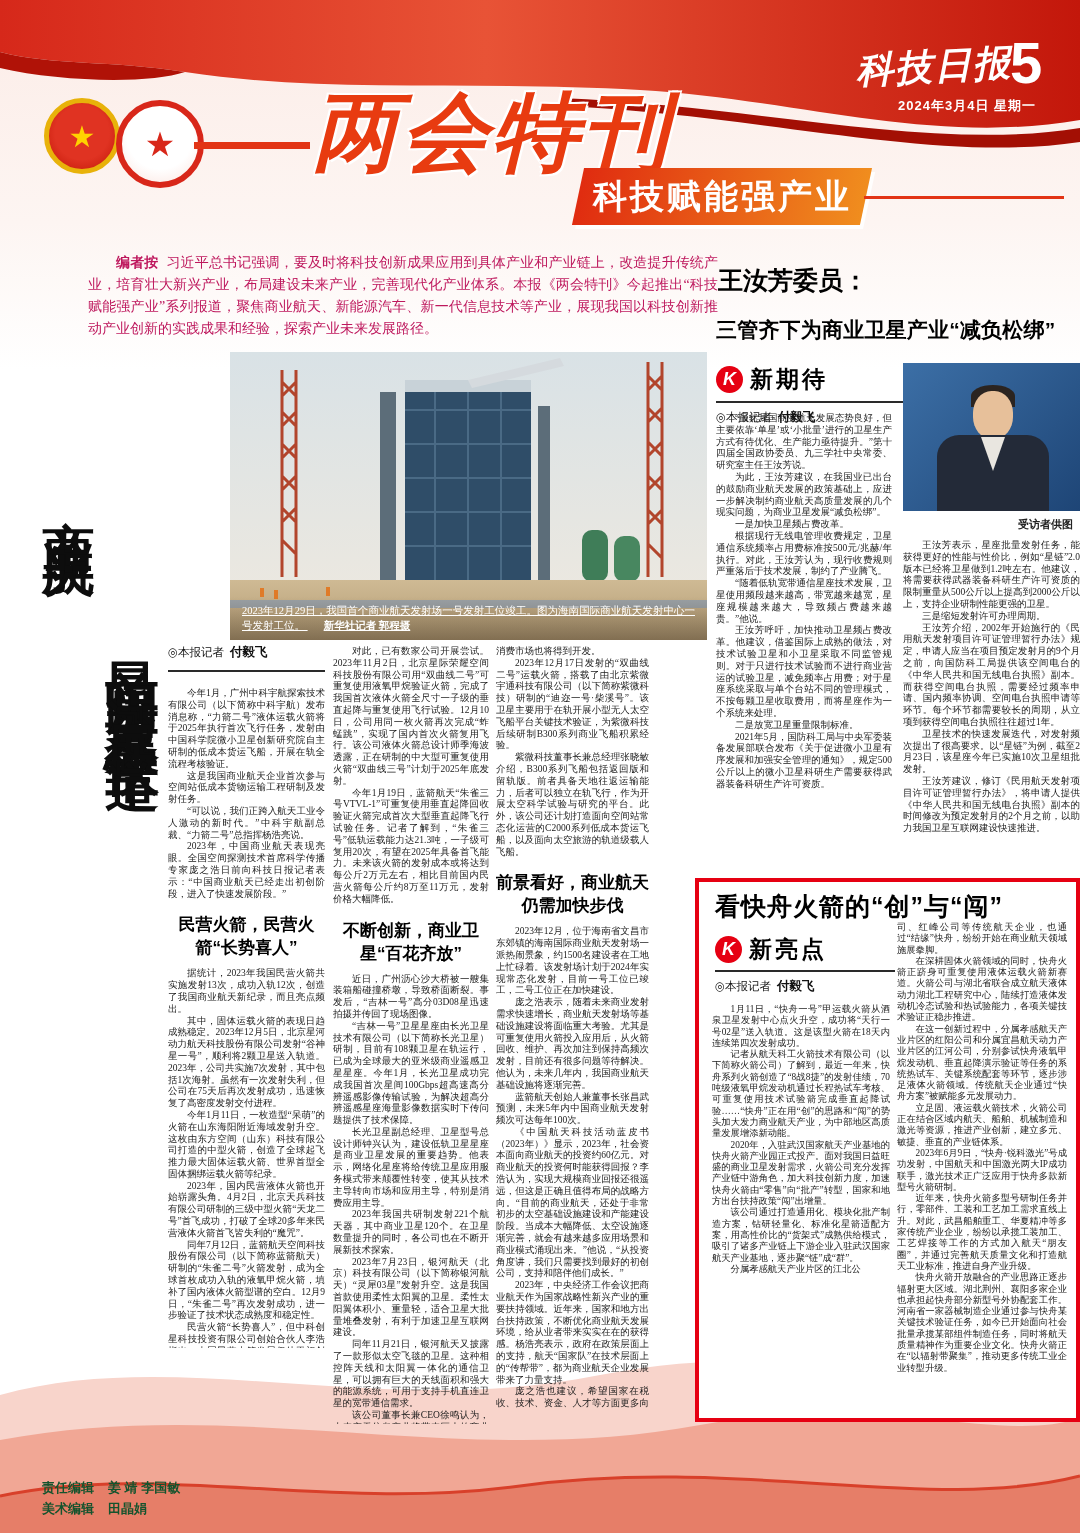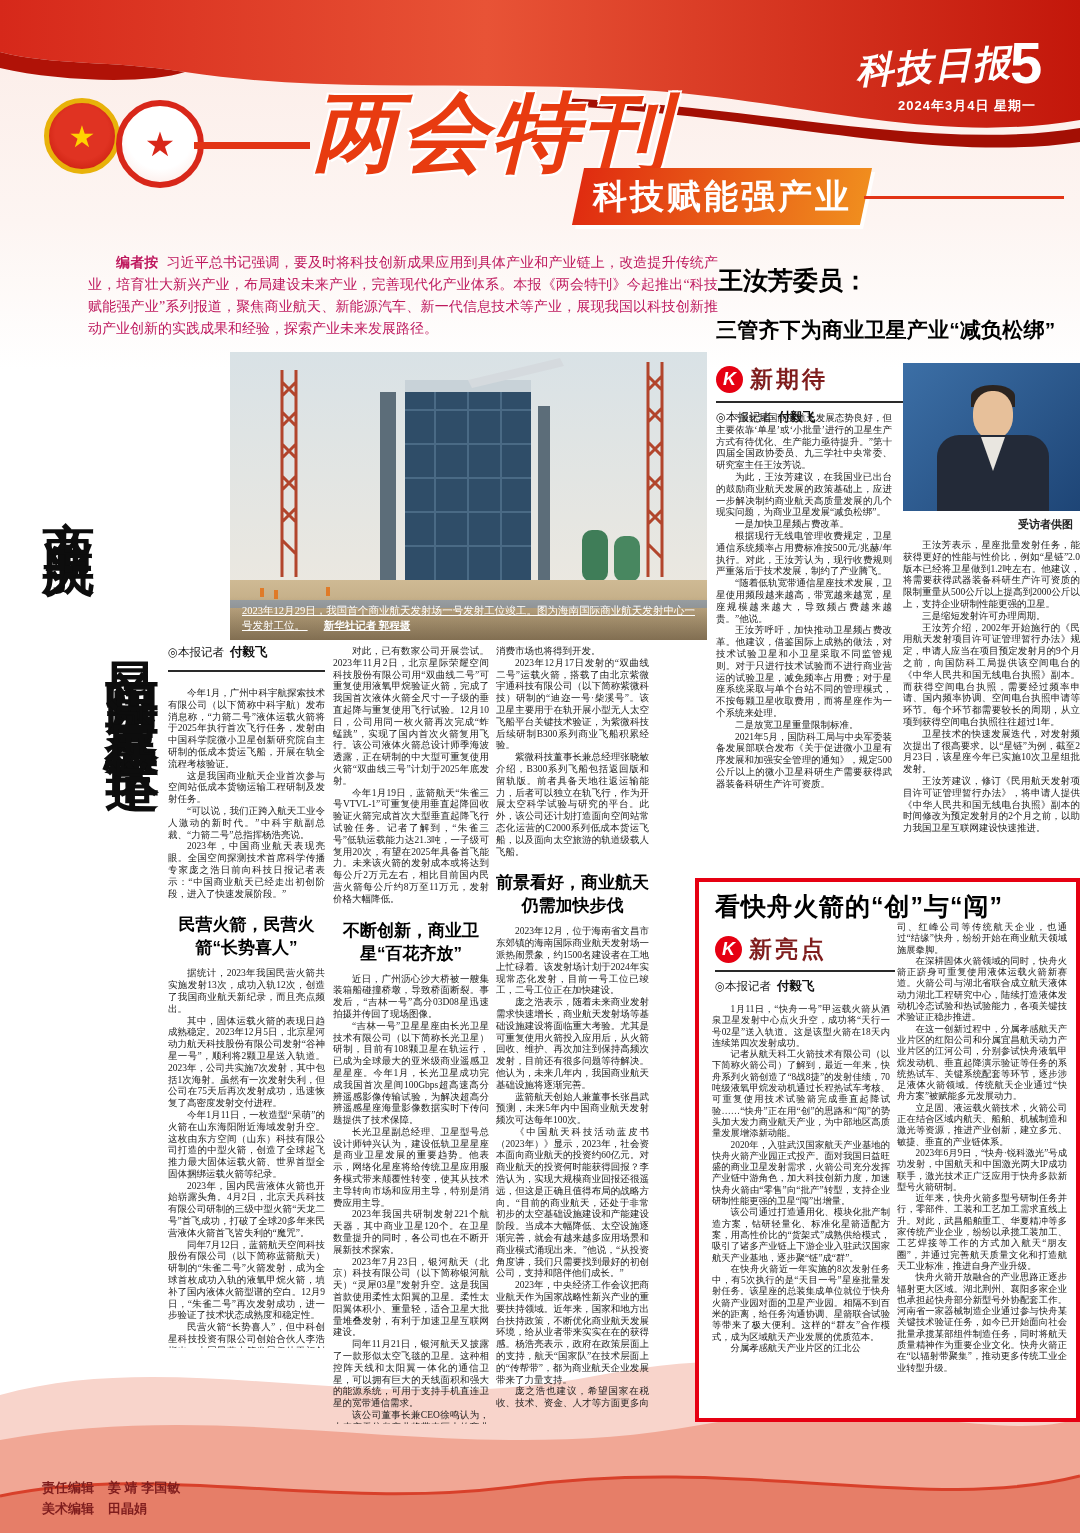--- a/index.html
+++ b/index.html
@@ -54,21 +54,21 @@
   .byline b{font-size:12.5px;margin-left:6px;}
   .main-byline{left:168px;top:644px;}
   .main-byline-rule{left:168px;top:670px;width:157px;height:2px;background:#2a2a2a;}
   
   .r-head1{left:718px;top:264px;font-size:25px;font-weight:900;font-family:"Liberation Sans","DejaVu Sans",sans-serif;color:#000;}
   .r-head2{left:716px;top:316px;width:366px;font-size:21px;letter-spacing:.2px;font-weight:900;
            font-family:"Liberation Sans","DejaVu Sans",sans-serif;color:#000;}
   .badge{display:flex;align-items:center;gap:7px;}
   .badge .k{width:27px;height:27px;border-radius:50%;background:#e60012;color:#fff;font-weight:900;font-style:italic;
             font-size:18px;display:flex;align-items:center;justify-content:center;font-family:"Liberation Sans",sans-serif;}
-  .badge .lbl{color:#7f1d1d;font-size:23px;font-weight:900;letter-spacing:3px;font-family:"Liberation Sans","DejaVu Sans",sans-serif;}
+  .badge .lbl{color:#000000;font-size:23px;font-weight:900;letter-spacing:3px;font-family:"Liberation Sans","DejaVu Sans",sans-serif;}
   .r-badge{left:716px;top:364px;}
   .r-rule{left:716px;top:401px;width:188px;height:1.5px;background:#2a2a2a;}
   .r-byline{left:716px;top:409px;}
   .r-col1{left:716px;top:413px;width:176px;height:438px;}
   .r-col2{left:903px;top:540px;width:177px;height:336px;}
   .portrait{left:903px;top:363px;width:177px;height:148px;background:linear-gradient(135deg,#3c6fa6,#1e4576);overflow:hidden;}
   .portrait .head{position:absolute;left:70px;top:28px;width:40px;height:48px;border-radius:46%;background:#e7c09a;}
   .portrait .hair{position:absolute;left:68px;top:22px;width:44px;height:22px;border-radius:50% 50% 0 0;background:#2b2420;}
   .portrait .body{position:absolute;left:34px;top:72px;width:112px;height:80px;border-radius:22px 22px 0 0;background:#232a38;}
   .portrait .shirt{position:absolute;left:78px;top:74px;width:24px;height:34px;background:#e9e6e0;clip-path:polygon(0 0,100% 0,50% 100%);}
@@ -79,21 +79,21 @@
   .box-head{position:absolute;left:16px;top:8px;font-size:25px;font-weight:900;letter-spacing:1px;
             font-family:"Liberation Sans","DejaVu Sans",sans-serif;color:#000;}
   .box-badge{position:absolute;left:16px;top:52px;}
   .box-rule{position:absolute;left:16px;top:88px;width:180px;height:1.5px;background:#2a2a2a;}
   .box-byline{position:absolute;left:16px;top:96px;}
   .box-col1{position:absolute;left:13px;top:122px;width:178px;height:404px;font-size:9.3px;line-height:11.3px;}
   .box-col2{position:absolute;left:198px;top:40px;width:170px;height:486px;font-size:9.3px;line-height:11.3px;}
   
   .waves{left:0;top:1300px;z-index:0;}
   .footer{left:42px;top:1477px;z-index:4;font-family:"Liberation Sans","DejaVu Sans",sans-serif;
-          font-size:13px;font-weight:700;color:#7f1d1d;line-height:21px;}
+          font-size:13px;font-weight:700;color:#14532d;line-height:21px;}
   .footer .names{margin-left:14px;}
   .z1{z-index:1;}
 </style>
 </head>
 <body>
 
 <div class="page">
 
   <div class="abs top-tint"></div>
 
@@ -268,23 +268,22 @@
       <span class="k">K</span>
       <span class="lbl">新亮点</span>
     </div>
     <div class="box-rule"></div>
     <div class="byline box-byline">
       <span>◎本报记者</span><b>付毅飞</b>
     </div>
     <div class="bodycol box-col1">
         <p>1月11日，“快舟一号”甲运载火箭从酒泉卫星发射中心点火升空，成功将“天行一号02星”送入轨道。这是该型火箭在18天内连续第四次发射成功。</p>
         <p>记者从航天科工火箭技术有限公司（以下简称火箭公司）了解到，最近一年来，快舟系列火箭创造了“8战8捷”的发射佳绩，70吨级液氧甲烷发动机通过长程热试车考核、可重复使用技术试验箭完成垂直起降试验……“快舟”正在用“创”的思路和“闯”的势头加大发力商业航天产业，为中部地区高质量发展增添新动能。</p>
-        <p>2020年，入驻武汉国家航天产业基地的快舟火箭产业园正式投产。面对我国日益旺盛的商业卫星发射需求，火箭公司充分发挥产业链中游角色，加大科技创新力度，加速快舟火箭由“零售”向“批产”转型，支持企业研制性能更强的卫星“闯”出增量。</p>
+        <p>2020年，入驻武汉国家航天产业基地的快舟火箭产业园正式投产。面对我国日益旺盛的商业卫星发射需求，火箭公司充分发挥产业链中游角色，加大科技创新力度，加速快舟火箭由“零售”向“批产”转型，国家和地方出台扶持政策“闯”出增量。</p>
         <p>该公司通过打造通用化、模块化批产制造方案，钻研轻量化、标准化星箭适配方案，用高性价比的“货架式”成熟供给模式，吸引了诸多产业链上下游企业入驻武汉国家航天产业基地，逐步聚“链”成“群”。</p>
-        <p>在快舟火箭近一年实施的8次发射任务中，有5次执行的是“天目一号”星座批量发射任务。该星座的总装集成单位就位于快舟火箭产业园对面的卫星产业园。相隔不到百米的距离，给任务沟通协调、星箭联合试验等带来了极大便利。这样的“群友”合作模式，成为区域航天产业发展的优质范本。</p>
         <p>分属孝感航天产业片区的江北公</p>
       </div>
     <div class="bodycol box-col2">
         <p class="flush">司、红峰公司等传统航天企业，也通过“结缘”快舟，纷纷开始在商业航天领域施展拳脚。</p>
         <p>在深耕固体火箭领域的同时，快舟火箭正跻身可重复使用液体运载火箭新赛道。火箭公司与湖北省联合成立航天液体动力湖北工程研究中心，陆续打造液体发动机冷态试验和热试验能力，各项关键技术验证正稳步推进。</p>
         <p>在这一创新过程中，分属孝感航天产业片区的红阳公司和分属宜昌航天动力产业片区的江河公司，分别参试快舟液氧甲烷发动机、垂直起降演示验证等任务的系统热试车、关键系统配套等环节，逐步涉足液体火箭领域。传统航天企业通过“快舟方案”被赋能多元发展动力。</p>
         <p>立足固、液运载火箭技术，火箭公司正在结合区域内航天、船舶、机械制造和激光等资源，推进产业创新，建立多元、敏捷、垂直的产业链体系。</p>
         <p>2023年6月9日，“快舟·锐科激光”号成功发射，中国航天和中国激光两大IP成功联手，激光技术正广泛应用于快舟多款新型号火箭研制。</p>
         <p>近年来，快舟火箭多型号研制任务并行，零部件、工装和工艺加工需求直线上升。对此，武昌船舶重工、华夏精冲等多家传统产业企业，纷纷以承揽工装加工、工艺焊接等工作的方式加入航天“朋友圈”，并通过完善航天质量文化和打造航天工业标准，推进自身产业升级。</p>
         <p>快舟火箭开放融合的产业思路正逐步辐射更大区域。湖北荆州、襄阳多家企业也承担起快舟部分新型号外协配套工作。河南省一家器械制造企业通过参与快舟某关键技术验证任务，如今已开始面向社会批量承揽某部组件制造任务，同时将航天质量精神作为重要企业文化。快舟火箭正在“以辐射带聚集”，推动更多传统工业企业转型升级。</p>

